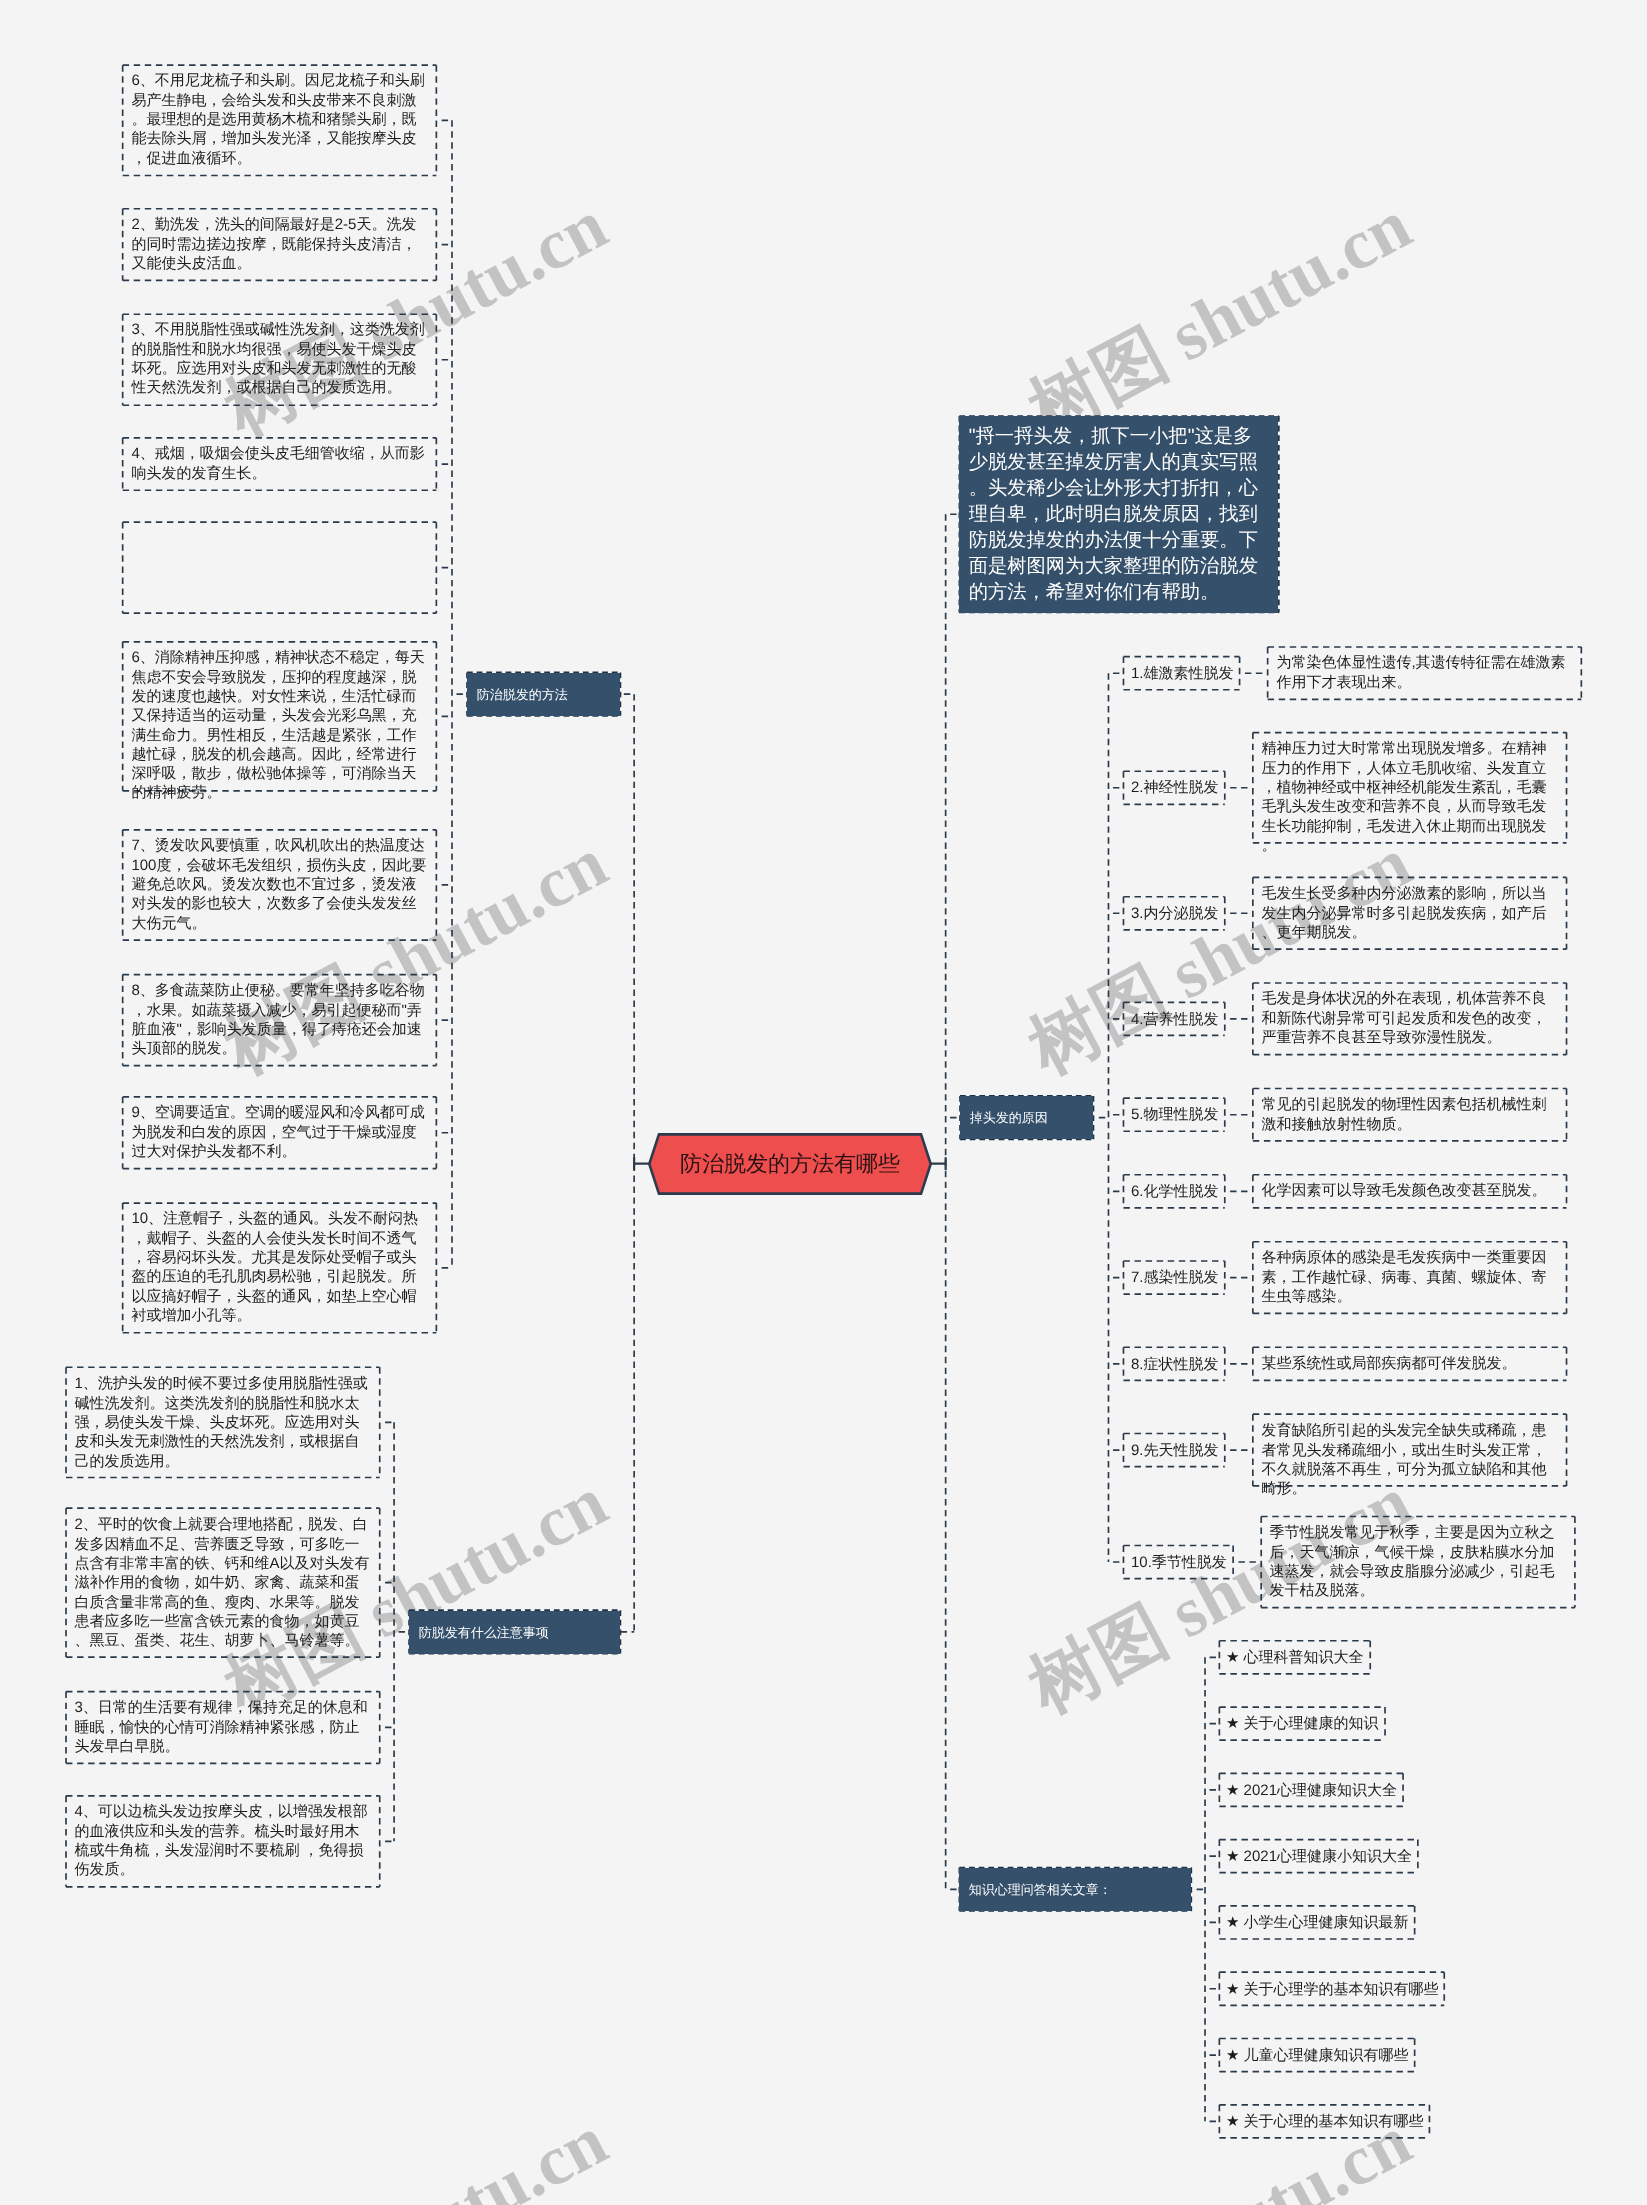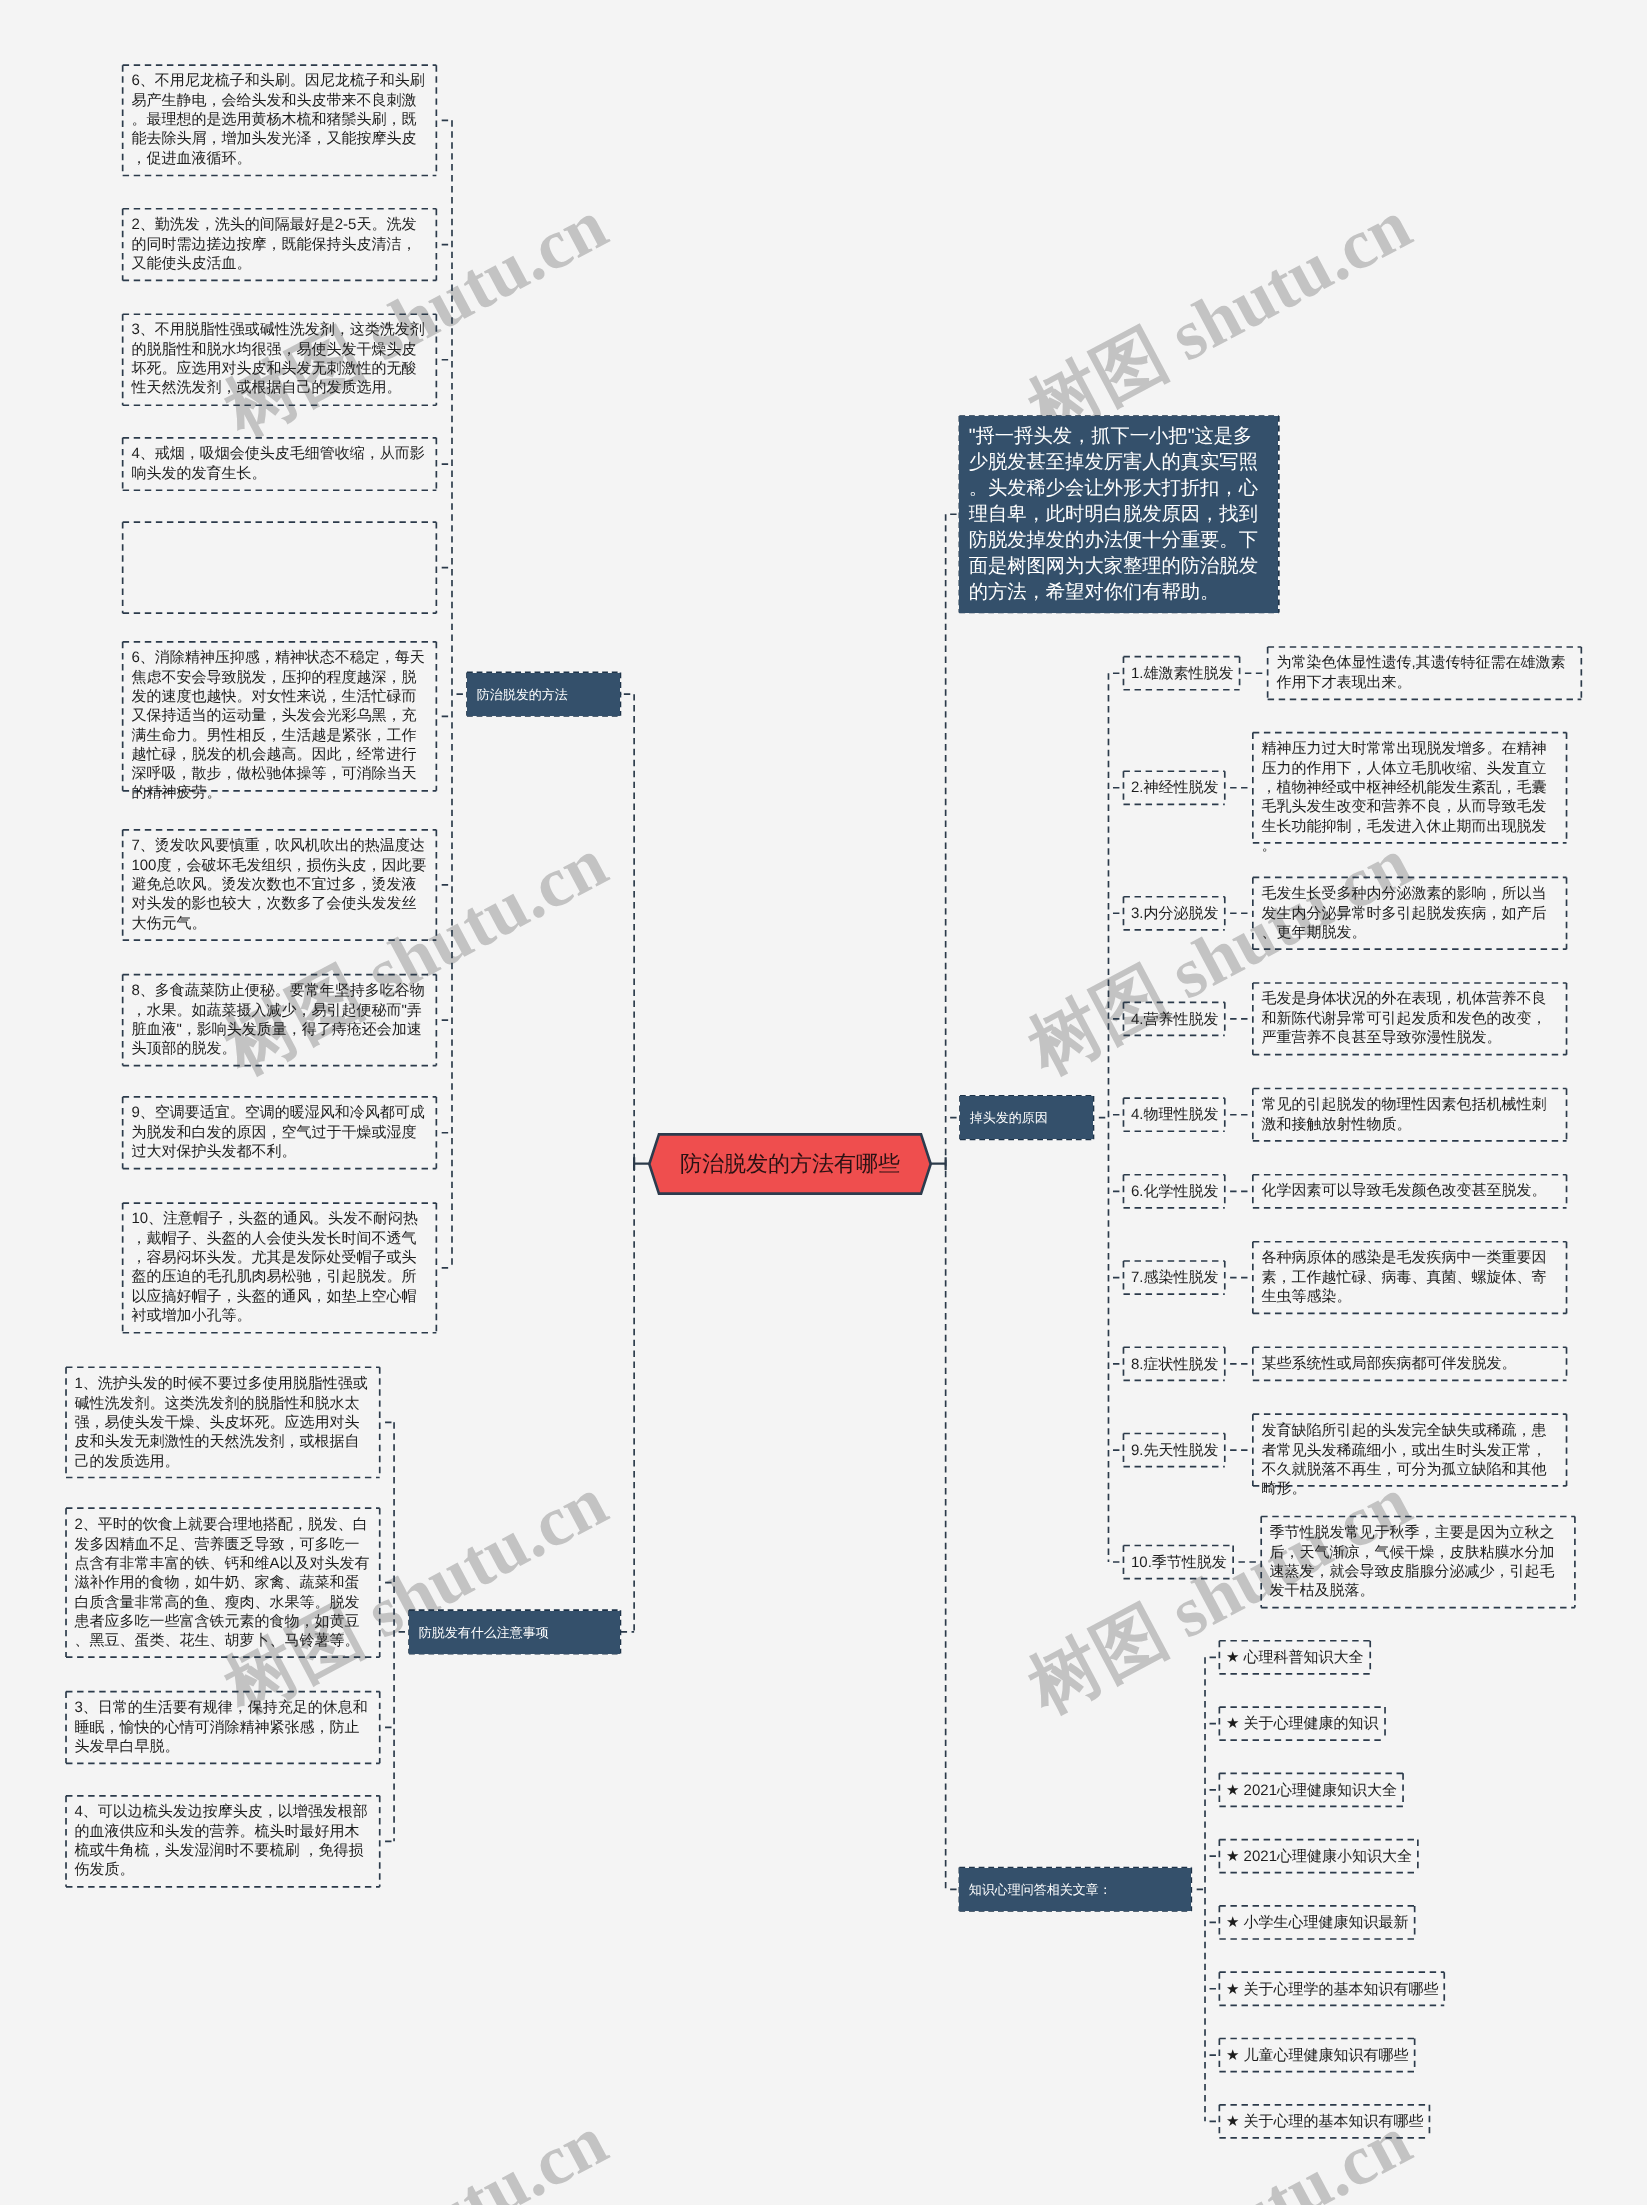--- a/index.html
+++ b/index.html
@@ -86,21 +86,21 @@
 <div class="node leaf" style="left:1252px;top:877px;width:315px;"><span>毛发生长受多种内分泌激素的影响，所以当发生内分泌异常时多引起脱发疾病，如产后、更年期脱发。</span></div>
 <div class="node leaf onerow" style="left:1123px;top:896px;width:103px;height:35px;">
       <span>3.内分泌脱发</span>
     </div>
 <div class="node leaf" style="left:1252px;top:982px;width:315px;"><span>毛发是身体状况的外在表现，机体营养不良和新陈代谢异常可引起发质和发色的改变，严重营养不良甚至导致弥漫性脱发。</span></div>
 <div class="node leaf onerow" style="left:1123px;top:1002px;width:103px;height:35px;">
       <span>4.营养性脱发</span>
     </div>
 <div class="node leaf" style="left:1252px;top:1088px;width:315px;"><span>常见的引起脱发的物理性因素包括机械性刺激和接触放射性物质。</span></div>
 <div class="node leaf onerow" style="left:1123px;top:1097px;width:103px;height:35px;">
-      <span>4.物理性脱发</span>
+      <span>5.物理性脱发</span>
     </div>
 <div class="node leaf" style="left:1252px;top:1174px;width:315px;"><span>化学因素可以导致毛发颜色改变甚至脱发。</span></div>
 <div class="node leaf onerow" style="left:1123px;top:1174px;width:103px;height:35px;">
       <span>6.化学性脱发</span>
     </div>
 <div class="node leaf" style="left:1252px;top:1241px;width:315px;"><span>各种病原体的感染是毛发疾病中一类重要因素，工作越忙碌、病毒、真菌、螺旋体、寄生虫等感染。</span></div>
 <div class="node leaf onerow" style="left:1123px;top:1260px;width:103px;height:35px;">
       <span>7.感染性脱发</span>
     </div>
 <div class="node leaf" style="left:1252px;top:1347px;width:315px;"><span>某些系统性或局部疾病都可伴发脱发。</span></div>

